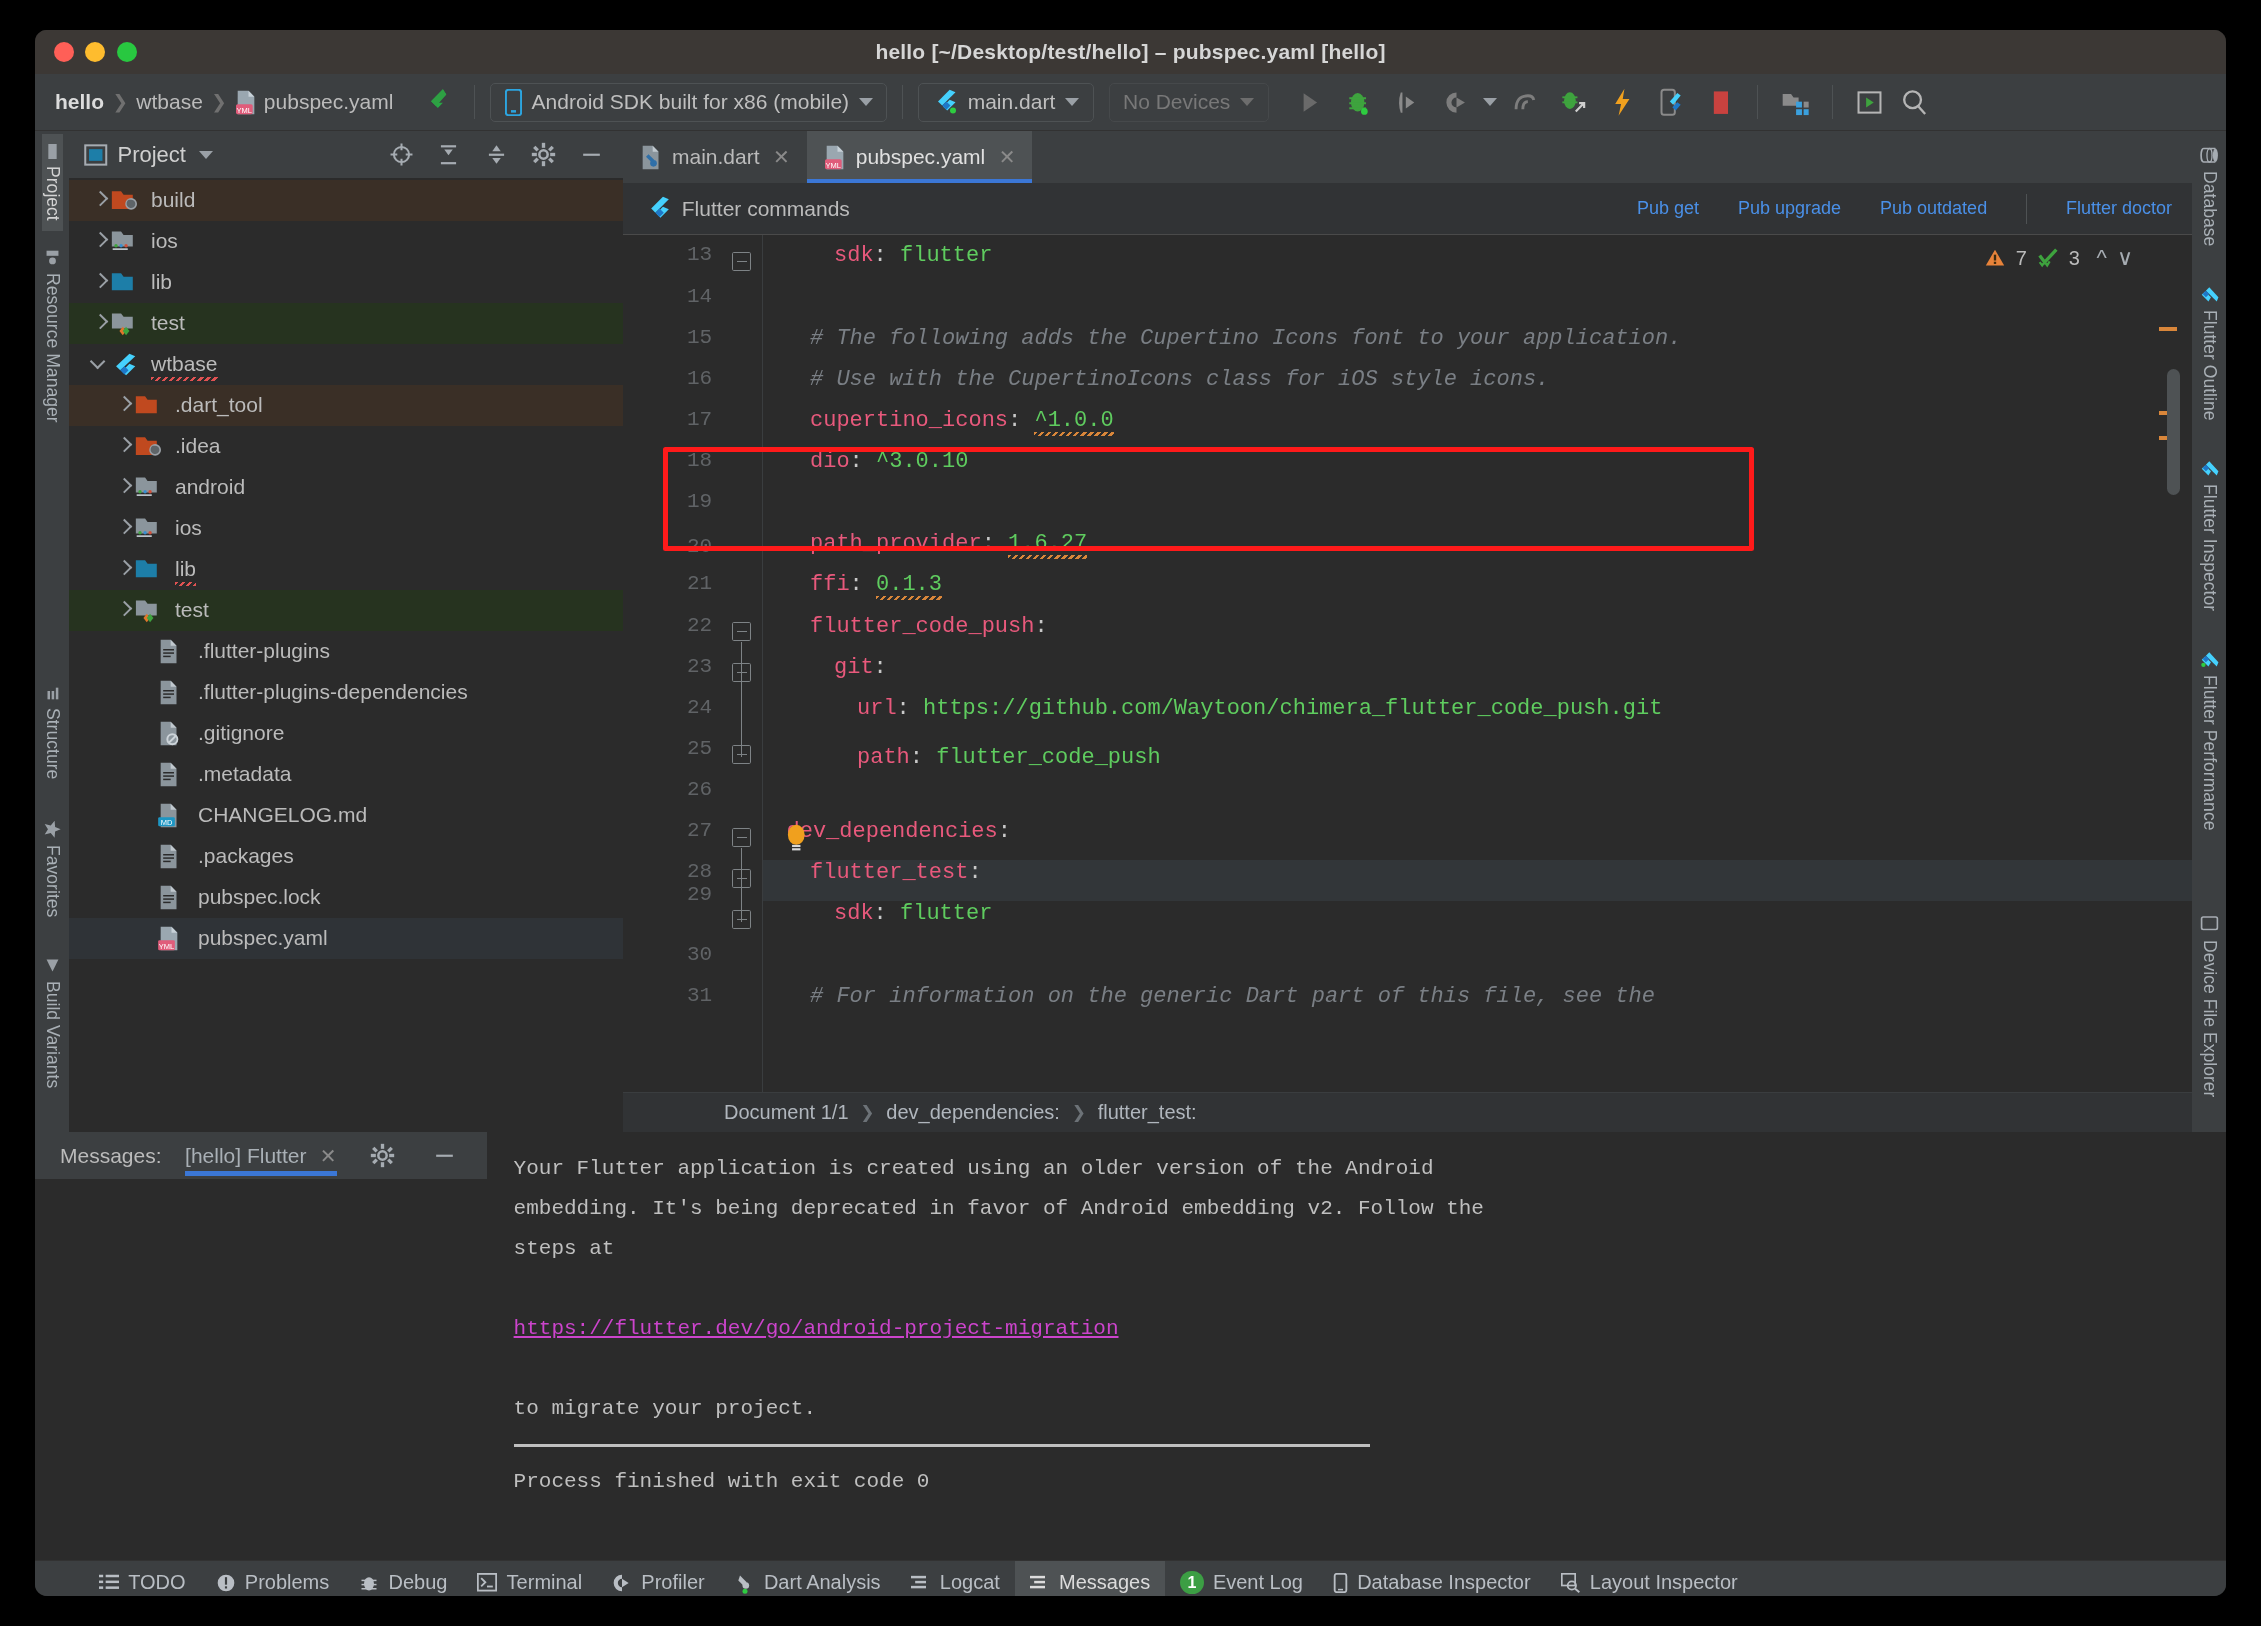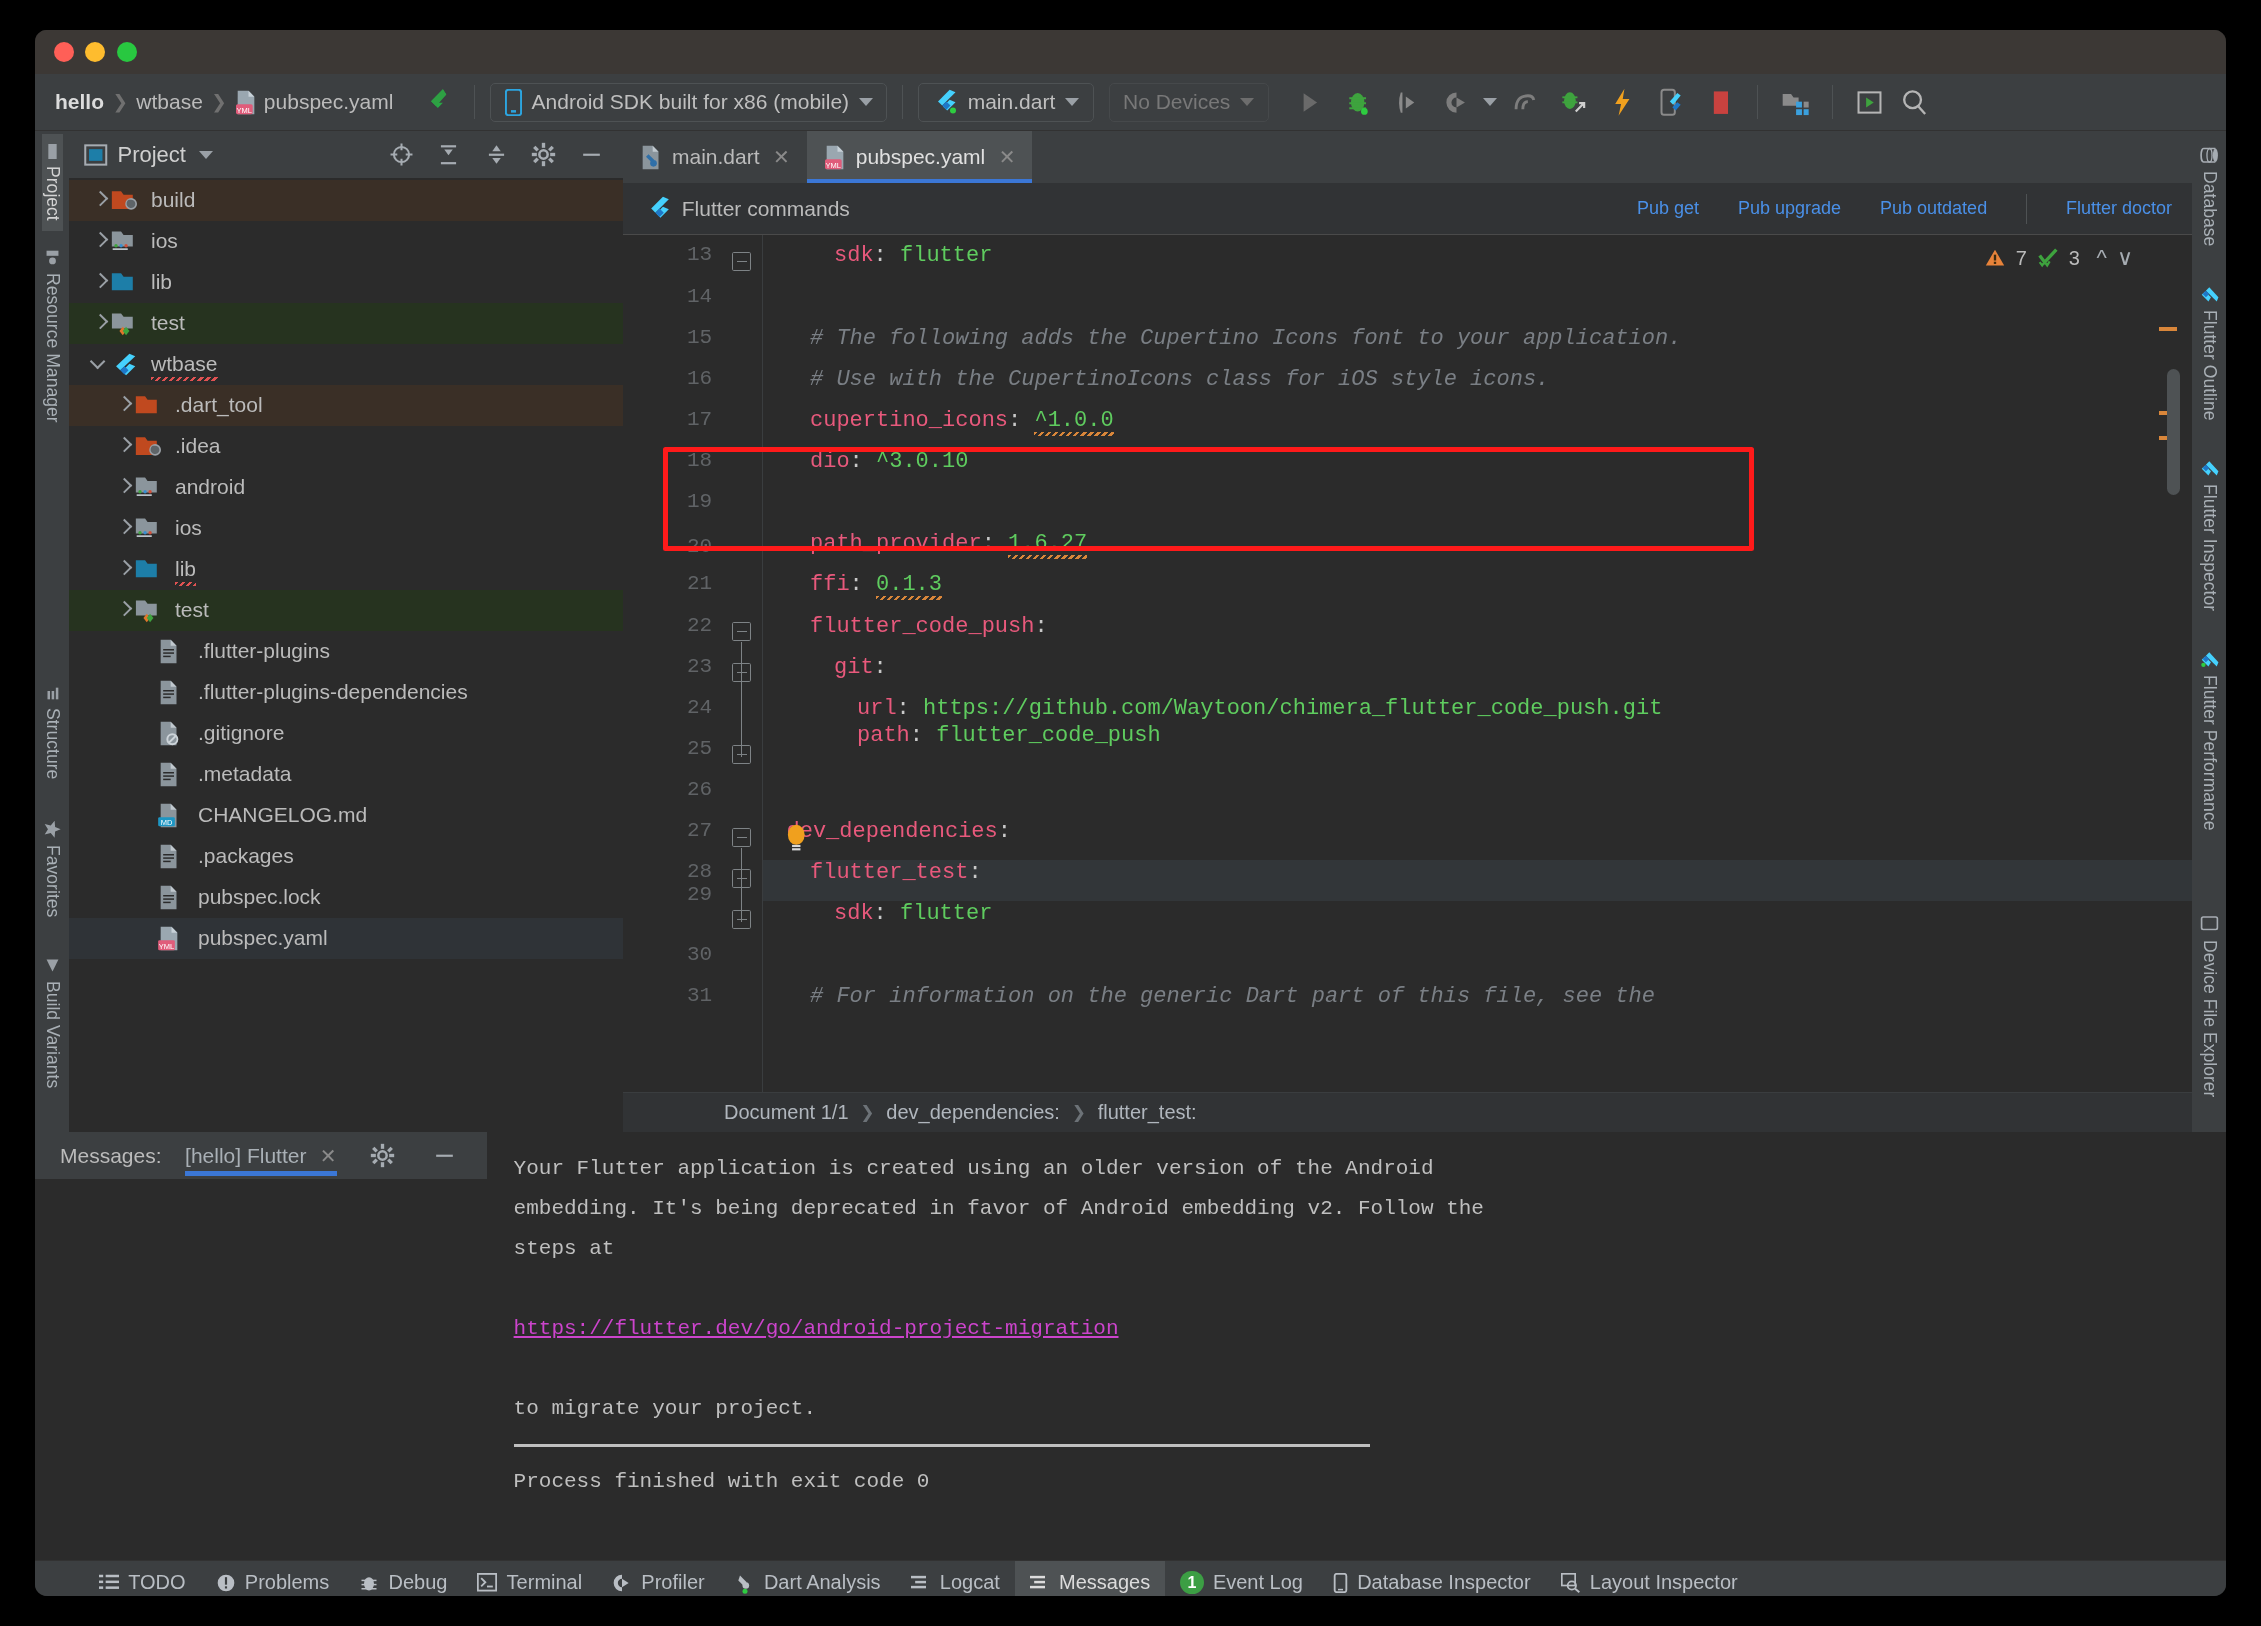--- a/index.html
+++ b/index.html
@@ -202,20 +202,21 @@
 <body>
 
 <div class="window">
 
   <div class="titlebar">
     <div class="traffic">
       <div class="dot red"></div>
       <div class="dot yellow"></div>
       <div class="dot green"></div>
     </div>
+    <div class="title-text">hello [~/Desktop/test/hello] – pubspec.yaml [hello]</div>
   </div>
 
   <div class="toolbar">
     <div class="crumbs">
       <span class="crumb bold">hello</span>
       <span class="crumb-sep">❯</span>
       <span class="crumb">wtbase</span>
       <span class="crumb-sep">❯</span>
       <span style="display:flex;align-items:center;gap:6.7px;">
         <span>
@@ -808,21 +809,21 @@
             <div class="cline" style="top: 91px; left: 47px;"><span class="k-com"># The following adds the Cupertino Icons font to your application.</span></div>
             <div class="cline" style="top: 132px; left: 47px;"><span class="k-com"># Use with the CupertinoIcons class for iOS style icons.</span></div>
             <div class="cline" style="top: 173px; left: 47px;"><span class="k-key">cupertino_icons</span><span class="k-pun">: </span><span class="k-val" style="position: relative;">^1.0.0<span class="warnsquig"></span></span></div>
             <div class="cline" style="top: 214px; left: 47px;"><span class="k-key">dio</span><span class="k-pun">: </span><span class="k-val">^3.0.10</span></div>
             <div class="cline" style="top: 255px; left: 23.5px;"></div>
             <div class="cline" style="top: 296px; left: 47px;"><span class="k-key">path_provider</span><span class="k-pun">: </span><span class="k-val" style="position: relative;">1.6.27<span class="warnsquig"></span></span></div>
             <div class="cline" style="top: 337px; left: 47px;"><span class="k-key">ffi</span><span class="k-pun">: </span><span class="k-val" style="position: relative; margin-top: 40px;">0.1.3<span class="warnsquig"></span></span></div>
             <div class="cline" style="top: 379px; left: 47px;"><span class="k-key">flutter_code_push</span><span class="k-pun">:</span></div>
             <div class="cline" style="top: 420px; left: 71px;"><span class="k-key">git</span><span class="k-pun">:</span></div>
             <div class="cline" style="top: 461px; left: 94px;"><span class="k-key">url</span><span class="k-pun">: </span><span class="k-val">https://github.com/Waytoon/chimera_flutter_code_push.git</span></div>
-            <div class="cline" style="top: 488px; left: 94px;"><span class="k-key">path</span><span class="k-pun">: </span><span class="k-val">flutter_code_push</span></div>
+            <div class="cline" style="top: 510px; left: 94px;"><span class="k-key">path</span><span class="k-pun">: </span><span class="k-val">flutter_code_push</span></div>
             <div class="cline" style="top: 543px; left: 23.5px;"></div>
             <div class="cline" style="top: 584px; left: 23.5px;"><span class="k-key">dev_dependencies</span><span class="k-pun">:</span></div>
             <div class="cline" style="top: 625px; left: 47px;"><span class="k-key">flutter_test</span><span class="k-pun">:</span></div>
             <div class="cline" style="top: 666px; left: 71px;"><span class="k-key">sdk</span><span class="k-pun">: </span><span class="k-val">flutter</span></div>
             <div class="cline" style="top: 708px; left: 23.5px;"></div>
             <div class="cline" style="top: 749px; left: 47px;"><span class="k-com"># For information on the generic Dart part of this file, see the</span></div>
             <div style="position: absolute; left: 18.5px; top: 588px;">
               <svg width="28.5" height="32" viewBox="0 0 34 38">
                 <ellipse cx="17" cy="14" rx="10" ry="12" fill="#f0a01e"></ellipse>
                 <rect x="12" y="26" width="10" height="2.6" fill="#d9d9d9"></rect>

